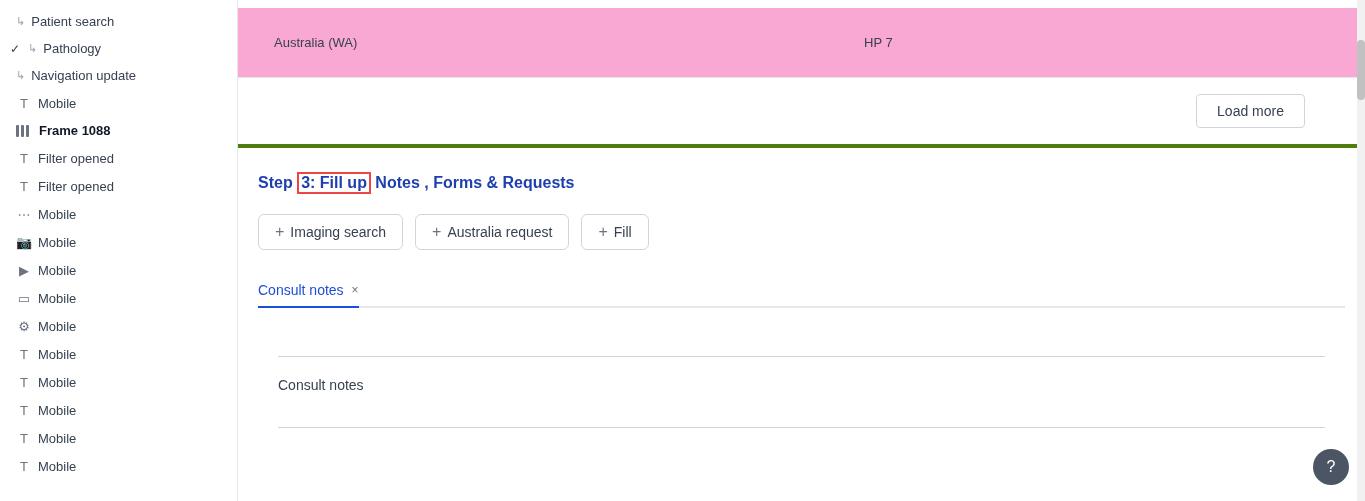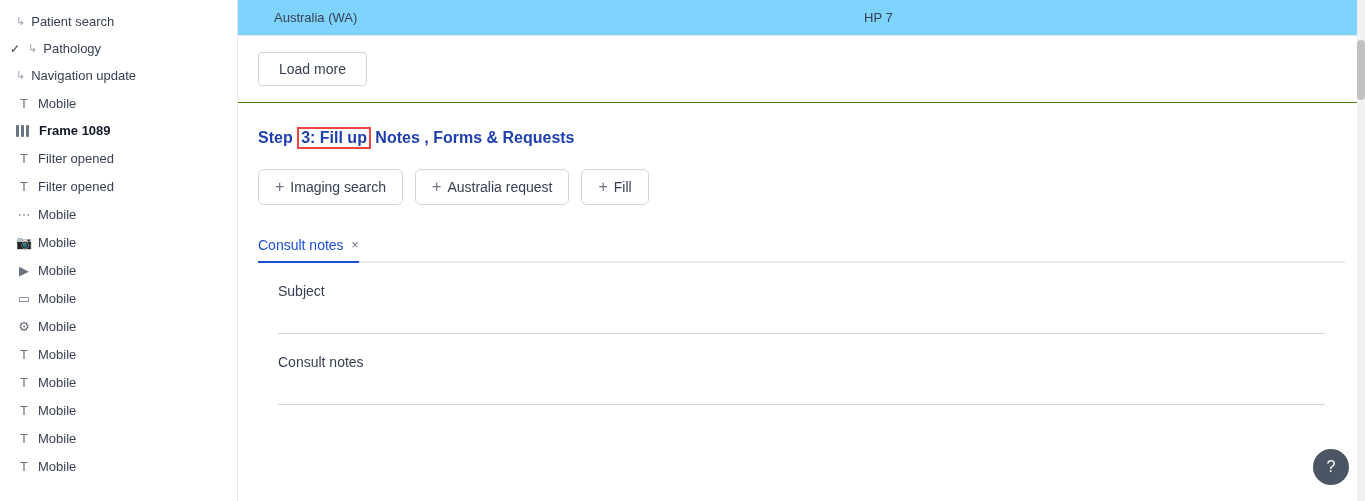--- a/index.html
+++ b/index.html
@@ -79,41 +79,42 @@
       flex: 1;
       overflow-y: auto;
       background: #fff;
       position: relative;
     }
 
     
     .table-row {
       display: flex;
       border-bottom: 1px solid #e5e7eb;
-      padding: 0 20px;
-      background: #7dd3fc;
+      padding: 17px 20px;
+      background: #f9a8d4;
+      margin-top: 8px;
     }
 
     .table-cell {
       padding: 10px 16px;
       font-size: 13px;
       color: #374151;
       flex: 1;
     }
 
     .table-cell:first-child {
       flex: 1.2;
     }
 
     
     .load-more-row {
       display: flex;
-      justify-content: flex-start;
+      justify-content: flex-end;
       padding: 16px 60px 16px 20px;
-      border-bottom: 1px solid #4d7c0f;
+      border-bottom: 4px solid #4d7c0f;
     }
 
     .load-more-btn {
       border: 1px solid #d1d5db;
       background: #fff;
       padding: 8px 20px;
       font-size: 14px;
       color: #374151;
       border-radius: 4px;
       cursor: pointer;
@@ -285,21 +286,21 @@
   <div class="sidebar-item">
     <span class="sidebar-icon">T</span>
     <span>Mobile</span>
   </div>
   <div class="sidebar-item active">
     <span class="icon-group">
       <span class="icon-bar"></span>
       <span class="icon-bar"></span>
       <span class="icon-bar"></span>
     </span>
-    <span>Frame 1089</span>
+    <span>Frame 1088</span>
   </div>
   <div class="sidebar-item">
     <span class="sidebar-icon">T</span>
     <span>Filter opened</span>
   </div>
   <div class="sidebar-item">
     <span class="sidebar-icon">T</span>
     <span>Filter opened</span>
   </div>
   <div class="sidebar-item">
@@ -377,21 +378,20 @@
 
     <div class="tabs-row">
       <div class="tab">
         <span>Consult notes</span>
         <span class="close-tab">×</span>
       </div>
     </div>
 
     <div class="form-section">
       <div class="field-group">
-        <div class="field-label">Subject</div>
         <input type="text" class="field-input" style="">
       </div>
       <div class="field-group">
         <div class="field-label">Consult notes</div>
         <input type="text" class="field-input" style="">
       </div>
     </div>
   </div>
 
   <div class="scrollbar-indicator">

